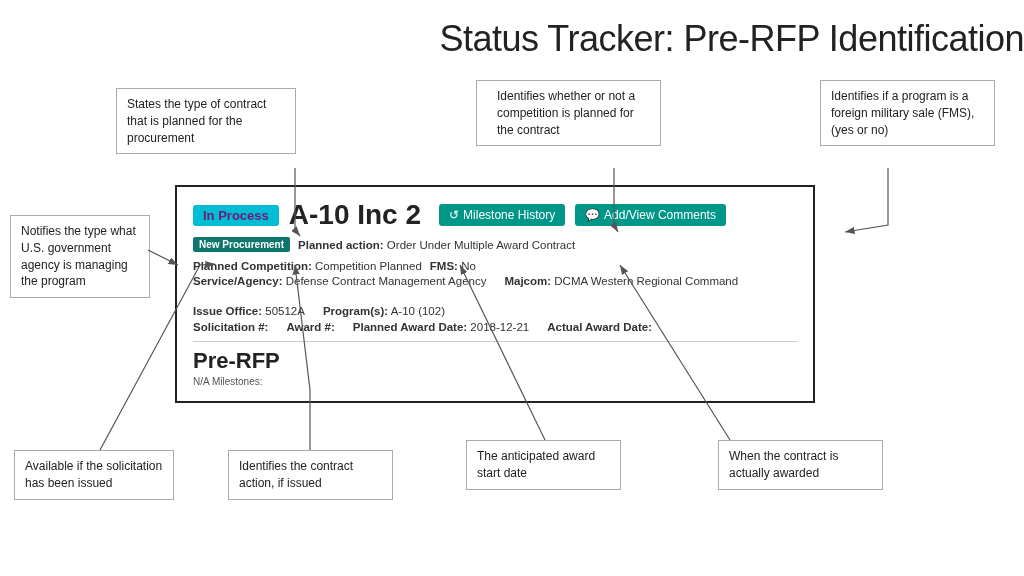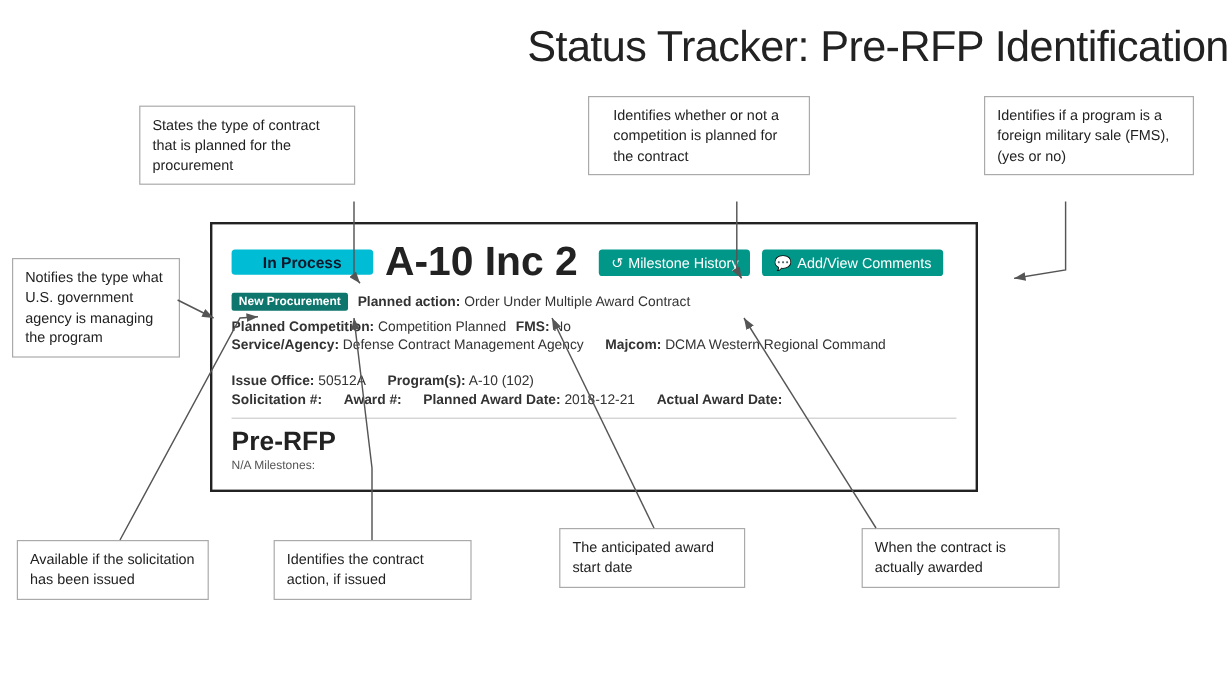--- a/index.html
+++ b/index.html
@@ -34,29 +34,29 @@
 
     .card-header-row {
       display: flex;
       align-items: center;
       gap: 10px;
       margin-bottom: 6px;
     }
 
     .in-process-badge {
       background: #00bcd4;
-      color: #0f172a;
+      color: #701a75;
       font-weight: 700;
       font-size: 13px;
-      padding: 3px 26px;
+      padding: 3px 10px;
       border-radius: 3px;
     }
 
     .program-title {
-      font-size: 34px;
+      font-size: 28px;
       font-weight: 700;
       color: #222;
       margin-right: 8px;
     }
 
     .btn-milestone {
       background: #009688;
       color: #fff;
       border: none;
       border-radius: 3px;
@@ -212,21 +212,21 @@
   <hr class="divider">
 
   <div class="pre-rfp-title">Pre-RFP</div>
   <div class="na-milestones">N/A Milestones:</div>
 </div>
 
 <div class="callout" style="top:215px; left:10px; max-width:140px;">Notifies the type what U.S. government agency is managing the program</div>
 
 <div class="callout" style="top:88px; left:116px; max-width:180px;">States the type of contract that is planned for the procurement</div>
 
-<div class="callout" style="top:80px; left:490px; max-width:185px;padding-left:20px;">Identifies whether or not a competition is planned for the contract</div>
+<div class="callout" style="top:80px; left:476px; max-width:185px;padding-left:20px;">Identifies whether or not a competition is planned for the contract</div>
 
 <div class="callout" style="top:80px; left:820px; max-width:175px;">Identifies if a program is a foreign military sale (FMS), (yes or no)</div>
 
 <div class="callout" style="top:450px; left:14px; max-width:160px;">Available if the solicitation has been issued</div>
 
 <div class="callout" style="top:450px; left:228px; max-width:165px;">Identifies the contract action, if issued</div>
 
 <div class="callout" style="top:440px; left:466px; max-width:155px;">The anticipated award start date</div>
 
 <div class="callout" style="top:440px; left:718px; max-width:165px;">When the contract is actually awarded</div>

